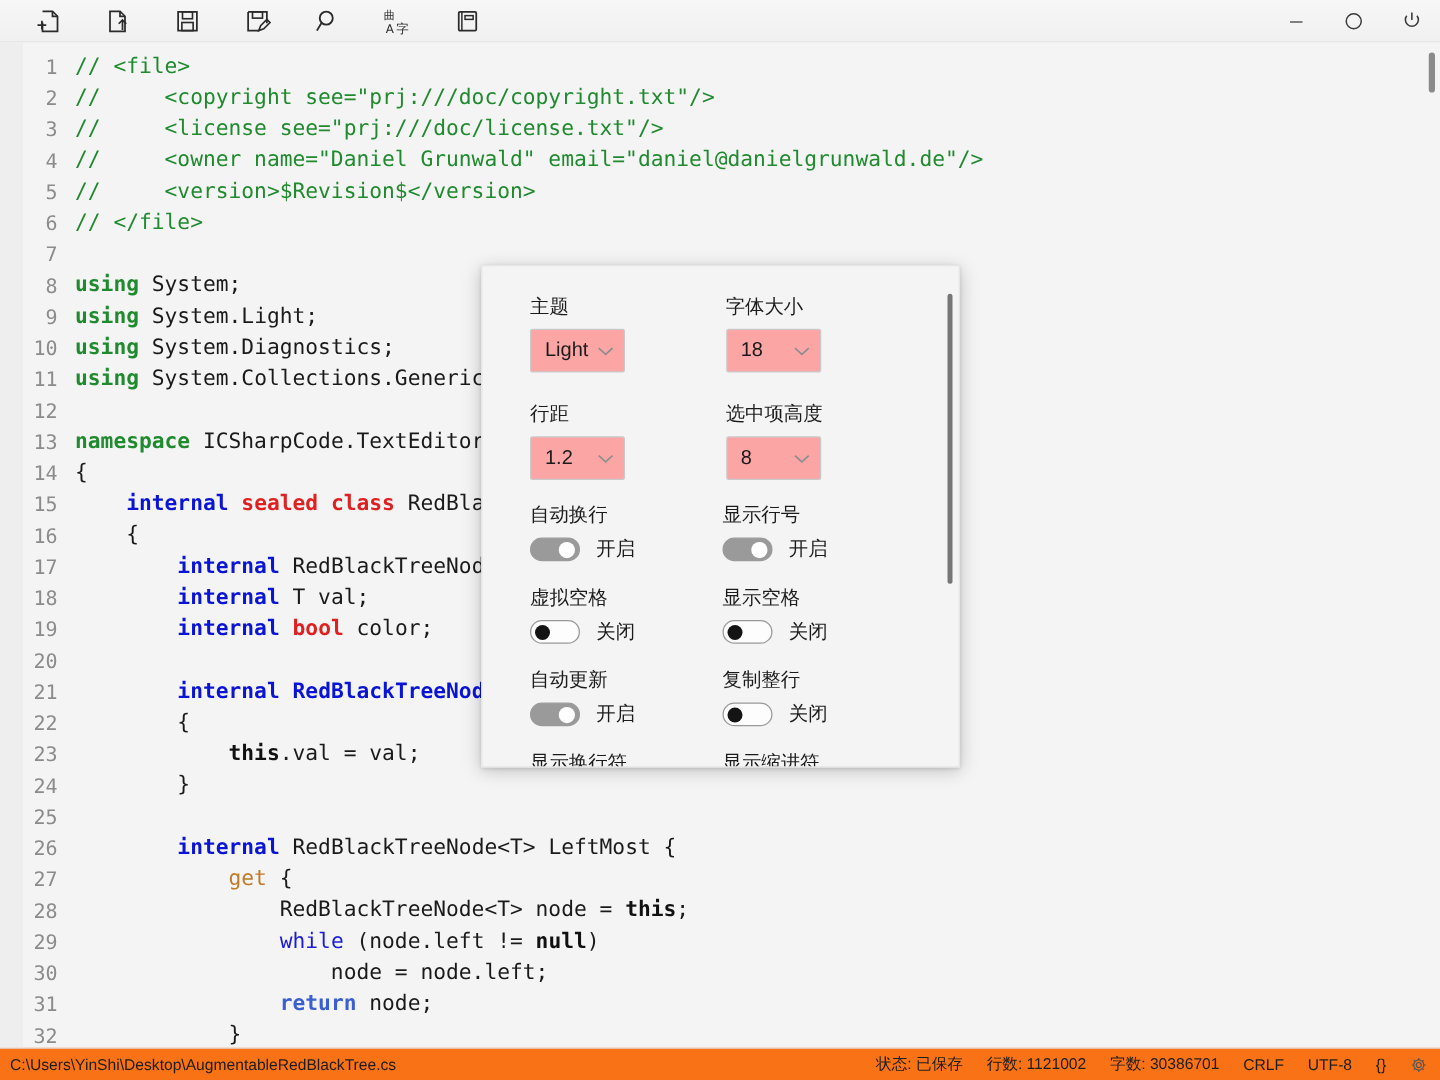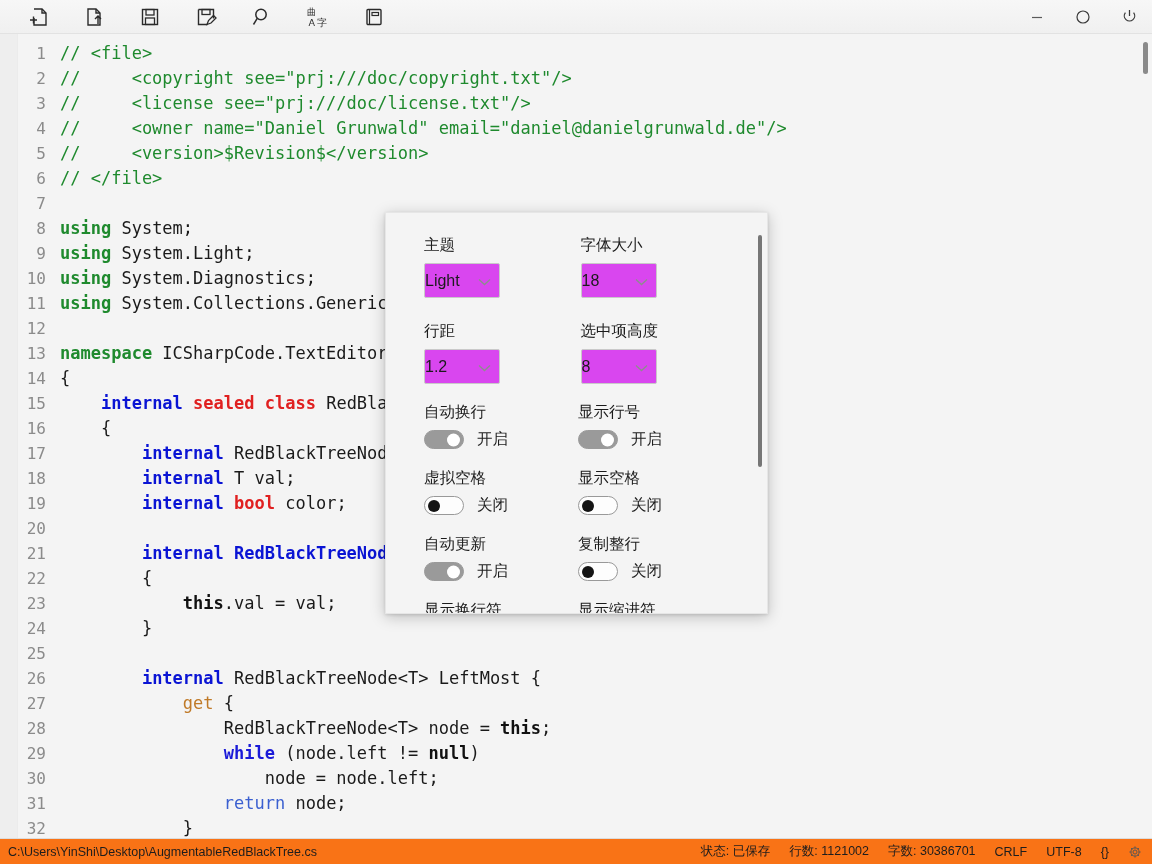--- a/index.html
+++ b/index.html
@@ -92,22 +92,22 @@
     flex: 0 0 auto;
     font-size: 16px;
     user-select: none;
   }
   .ltxt { flex: 1 1 auto; color: #1a1a1a; }
 
   .k-comment { color: #1f8a2e; }
   .k-kw      { color: #1f8a2e; font-weight: bold; }
   .k-mod     { color: #0a14d4; font-weight: bold; }
   .k-type    { color: #e02020; font-weight: bold; }
-  .k-ctrl    { color: #1a1ad8; font-weight: bold; }
-  .k-ret     { color: #3a5fd0; }
+  .k-ctrl    { color: #1a1ad8; font-weight: normal; }
+  .k-ret     { color: #3a5fd0; font-weight: bold; }
   .k-this    { color: #111; font-weight: bold; }
   .k-get     { color: #c07a28; }
   .k-plain   { color: #1a1a1a; }
 
   .edit-scrollbar {
     position: absolute;
     right: 3px; top: 4px;
     width: 7px;
     height: 100%;
   }
@@ -147,25 +147,26 @@
   .field-label {
     font-size: 15.5px;
     color: #1b1b1b;
     margin-bottom: 7px;
     white-space: nowrap;
   }
   .select-box {
     position: relative;
     width: 76px;
     height: 35px;
-    background: #d946ef;
+    background: #fca5a5;
     border: 1px solid #c9c9c9;
     border-radius: 2px;
     display: flex;
     align-items: center;
+    padding-left: 11px;
     font-size: 16px;
     color: #1b1b1b;
     cursor: default;
   }
   .select-val { flex: 0 0 auto; }
   .chev {
     position: absolute;
     right: 8px;
     top: 50%;
     transform: translateY(-50%);

